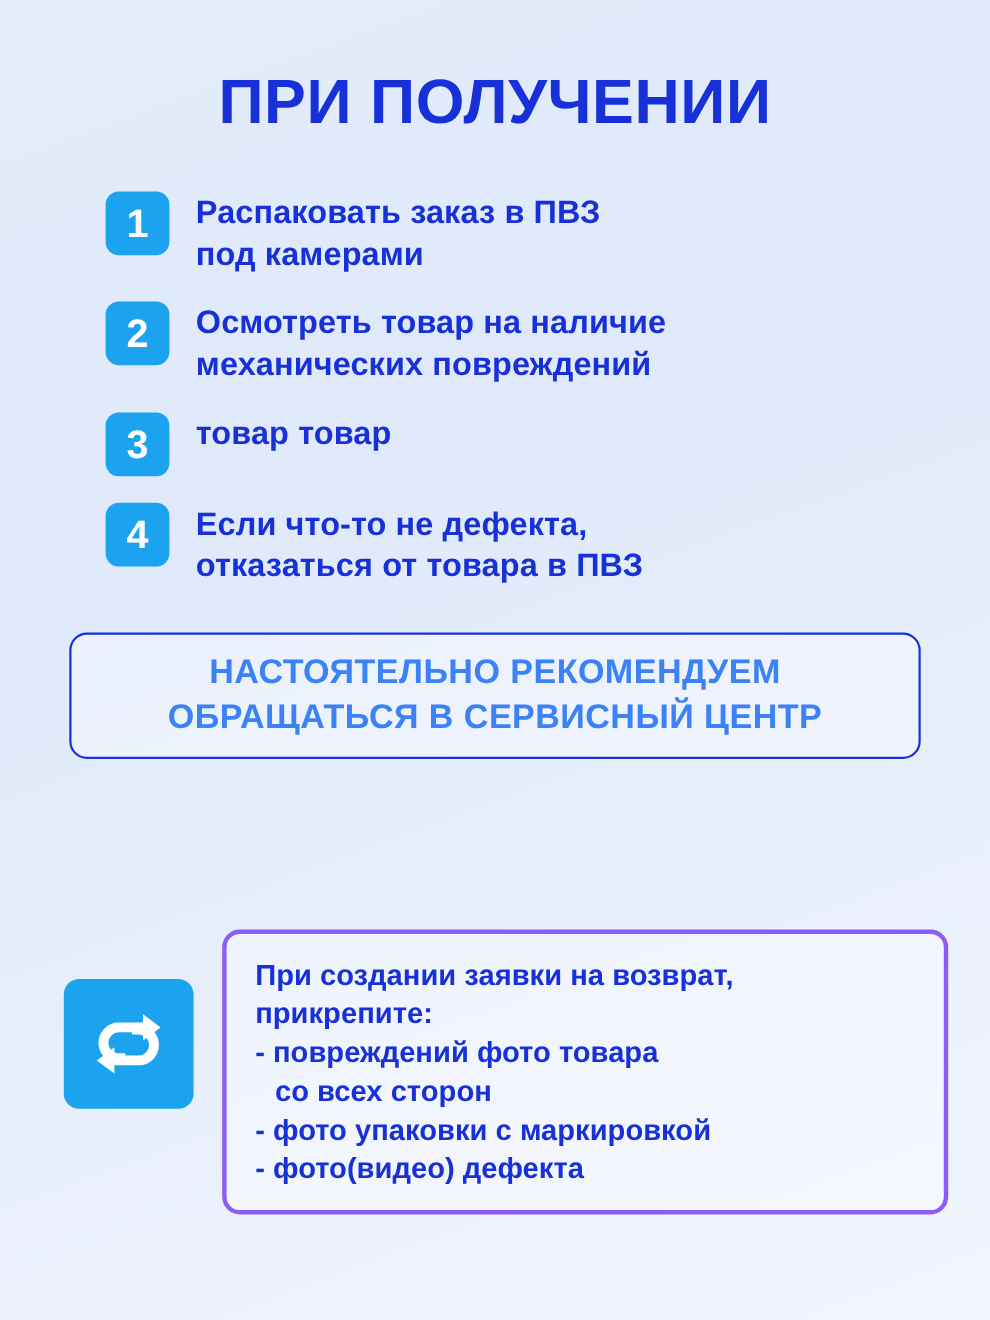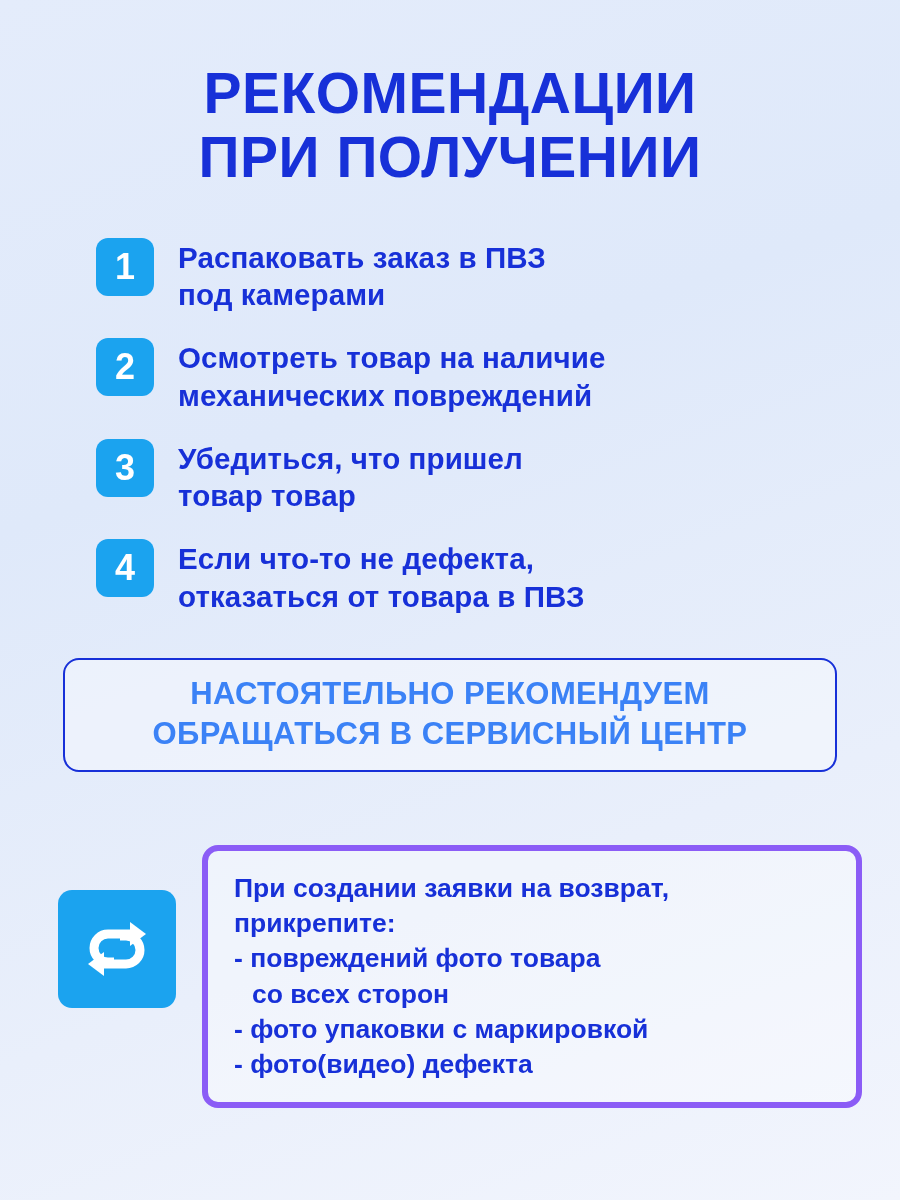--- a/index.html
+++ b/index.html
@@ -114,21 +114,21 @@
     border-radius: 14px;
     margin-top: 45px;
     display: flex;
     align-items: center;
     justify-content: center;
   }
   .return-icon svg { display:block; }
 
   .note {
     margin-left: 26px;
-    border: 6px solid #8b5cf6;
+    border: 4px solid #8b5cf6;
     border-radius: 16px;
     background: rgba(255,255,255,0.35);
     padding: 20px 24px 20px 26px;
     flex: 1 1 auto;
   }
   .note .l {
     display: block;
     font-size: 26.5px;
     font-weight: 700;
     line-height: 1.33;
@@ -136,21 +136,20 @@
     white-space: pre;
   }
   .note .indent { padding-left: 18px; }
 </style>
 </head>
 <body>
 
 <div class="page">
 
   <h1 class="title">
-    <span class="line">РЕКОМЕНДАЦИИ</span>
     <span class="line">ПРИ ПОЛУЧЕНИИ</span>
   </h1>
 
   <div class="steps">
 
     <div class="step">
       <div class="step-num">1</div>
       <div class="step-text">
         <span class="l">Распаковать заказ в ПВЗ</span>
         <span class="l">под камерами</span>
@@ -161,21 +160,20 @@
       <div class="step-num">2</div>
       <div class="step-text">
         <span class="l">Осмотреть товар на наличие</span>
         <span class="l">механических повреждений</span>
       </div>
     </div>
 
     <div class="step">
       <div class="step-num">3</div>
       <div class="step-text">
-        <span class="l">Убедиться, что пришел</span>
         <span class="l">товар товар</span>
       </div>
     </div>
 
     <div class="step">
       <div class="step-num">4</div>
       <div class="step-text">
         <span class="l">Если что-то не дефекта,</span>
         <span class="l">отказаться от товара в ПВЗ</span>
       </div>

